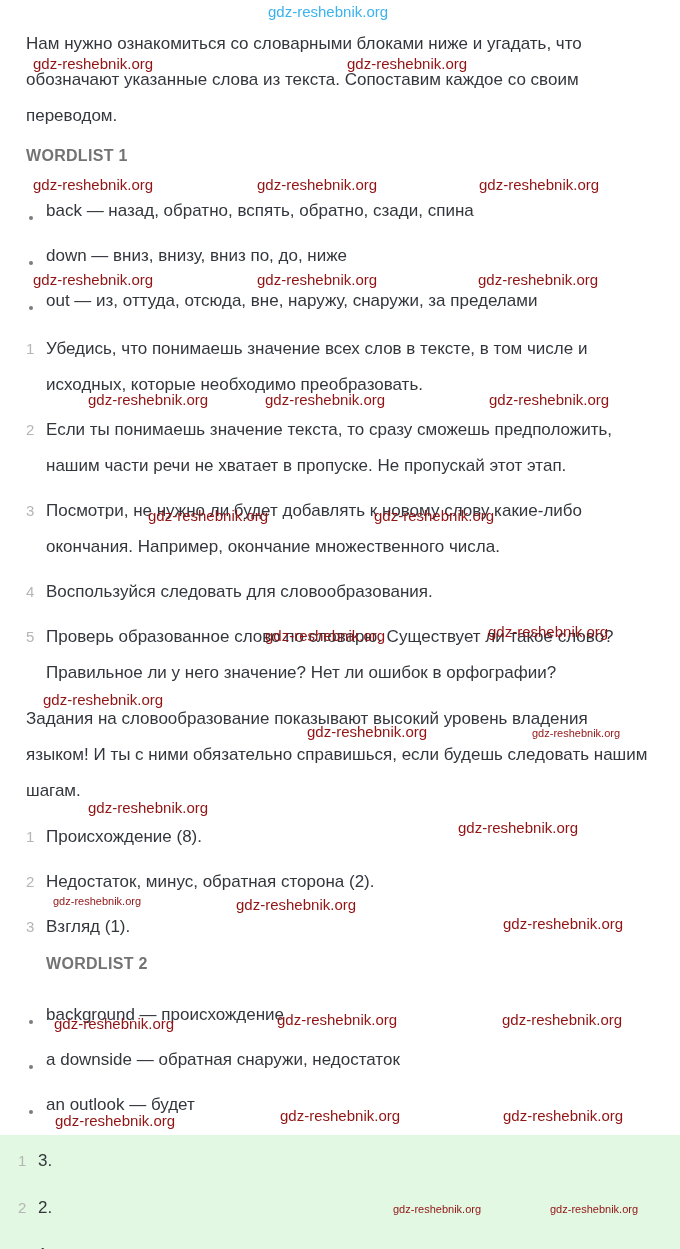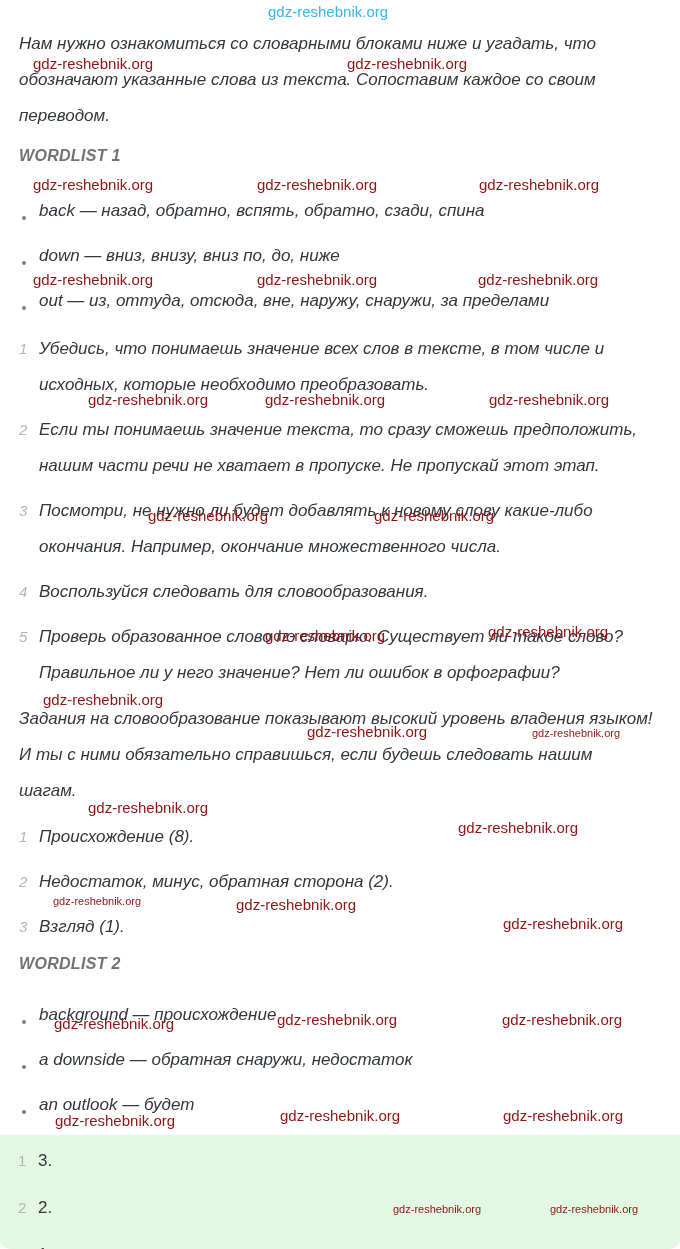--- a/index.html
+++ b/index.html
@@ -1,32 +1,32 @@
 <!DOCTYPE html>
 <html style="--watermark-red: #911414; --watermark-blue: #3bb3ee; --answers-bg: #e2f8e2;"><head>
 <meta charset="utf-8">
 <style>
   * { margin:0; padding:0; box-sizing:border-box; }
   html,body { background:#ffffff; }
   body { font-family:"Liberation Sans", sans-serif; }
   .page {
     position:relative; width:680px; height:1249px; margin:0 auto;
     background:#ffffff; overflow:hidden; color:#33373d;
-    display:flex; flex-direction:column;border-radius:10px;
+    display:flex; flex-direction:column;
   }
-  .content { flex:0 0 auto; padding:26px 26px 0 19px; font-size:17px;font-style:italic; }
+  .content { flex:0 0 auto; padding:26px 26px 0 26px; font-size:17px; }
   .para { line-height:36px; max-width:644px; }
   .intro { margin-bottom:12px; }
   .outro { margin-top:10px; margin-bottom:10px; }
   h2.wl {
     font-size:16px; font-weight:700; color:#737373; letter-spacing:.3px;
     line-height:20px; margin-bottom:30px;
   }
   h2.wl-1 { margin-top:0; }
-  h2.wl-2 { margin-top:0; margin-bottom:26px; }
+  h2.wl-2 { margin-top:0; margin-bottom:26px;margin-left:20px; }
   .ul .li { display:flex; align-items:center; line-height:30px; margin-bottom:15px; }
   .dot {
     flex:none; width:4px; height:4px; border-radius:50%;
     background:#7d7d7d; margin:13px 13px 0 3px;
   }
   .ol .li { display:flex; align-items:flex-start; line-height:36px; margin-bottom:9px; }
   .num {
     flex:none; width:20px; color:#b5b5b5; font-size:15px;
   }
   .li-text { flex:1 1 auto; }

